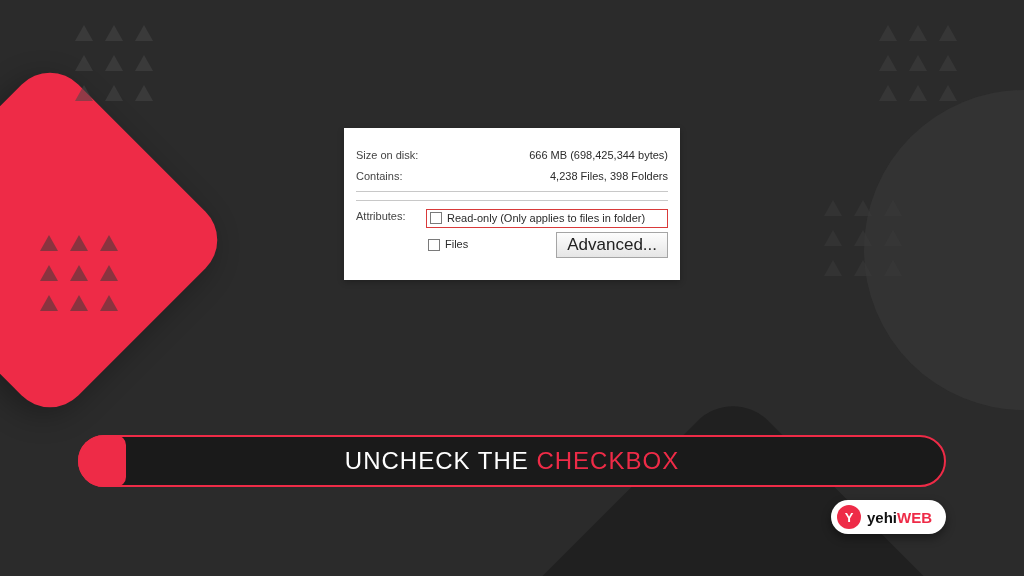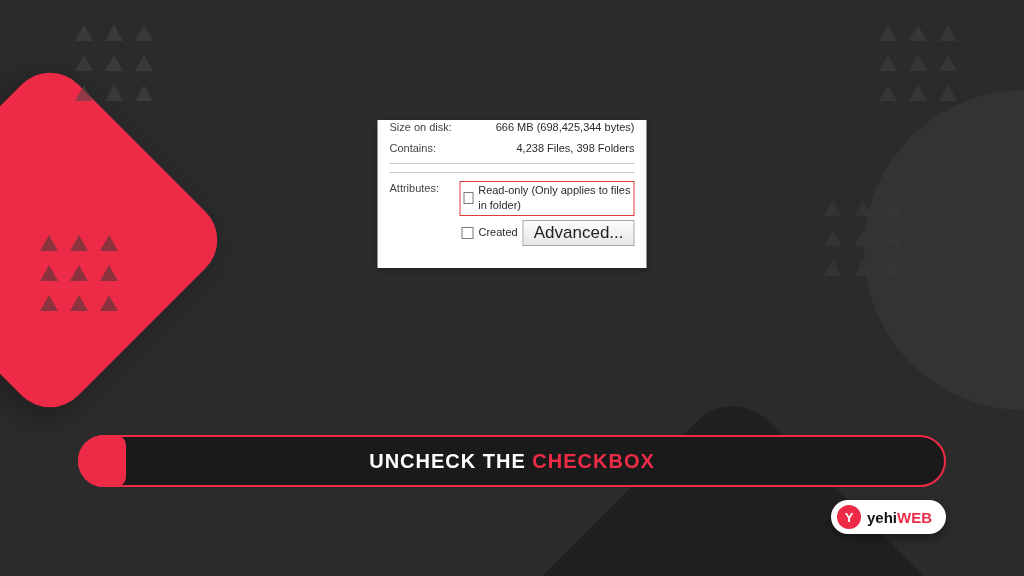--- a/index.html
+++ b/index.html
@@ -69,25 +69,25 @@
     left: 55%; bottom: -220px;
     background: #202020;
     border-radius: 50px;
     transform: rotate(45deg);
   }
 
   
   .panel {
     position: absolute;
     left: 50%;
-    top: 120px;
+    top: 128px;
     transform: translateX(-50%);
-    width: 269px;
+    width: 336px;
     background: var(--panel-white);
-    padding: 0 12px 22px 12px;
+    padding: 20px 12px 22px 12px;
     font-size: 11px;
     color: var(--panel-text);
     line-height: 1.4;
     box-shadow: 0 2px 6px rgba(0,0,0,0.25);
   }
   .panel .row {
     display: flex;
     gap: 10px;
     margin-bottom: 6px;
   }
@@ -159,23 +159,23 @@
     position: relative;
     width: 100%;
     height: 100%;
     border: 2px solid var(--accent);
     border-radius: 26px;
     background: #1a1a1a;
     display: flex;
     align-items: center;
     justify-content: center;
     color: #fff;
-    font-weight: 700;
+    font-weight: 400;
     letter-spacing: 1px;
-    font-size: 20px;
+    font-size: 24px;
   }
   .caption-accent-pill {
     position: absolute;
     left: -2px;
     top: -2px;
     bottom: -2px;
     width: 48px;
     background: var(--accent);
     border-radius: 26px 10px 10px 26px;
   }
@@ -286,21 +286,21 @@
   <div class="attr-block">
     <div class="label-col">Attributes:</div>
     <div class="attr-rows">
       <div class="checkbox-row highlight-red-box">
         <span class="checkbox"></span>
         <span>Read-only (Only applies to files in folder)</span>
       </div>
       <div class="attr-bottom">
         <div class="checkbox-row">
           <span class="checkbox"></span>
-          <span>Created</span>
+          <span>Files</span>
         </div>
         <button class="advanced-btn">Advanced...</button>
       </div>
     </div>
   </div>
 </div>
 
 <div class="caption-wrap">
   <div class="caption-bar">
     <div class="caption-accent-pill"></div>

